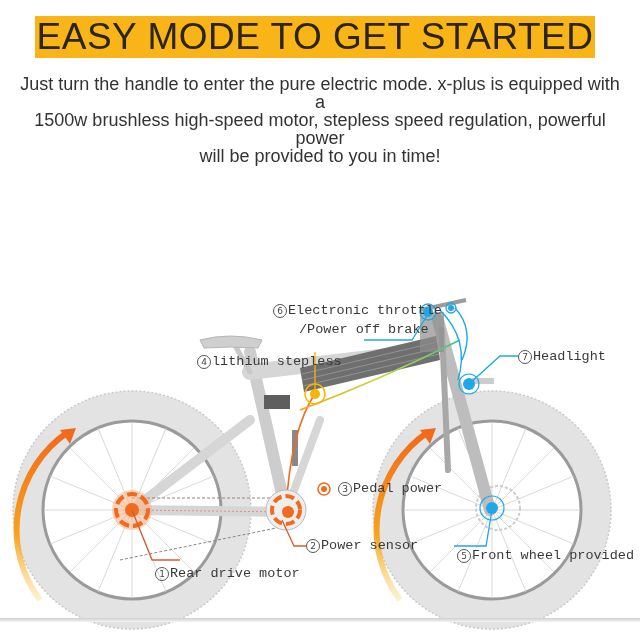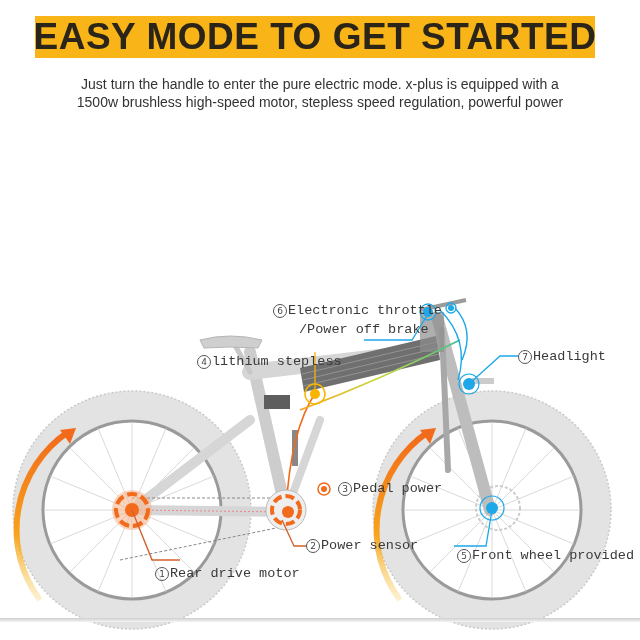--- a/index.html
+++ b/index.html
@@ -4,26 +4,26 @@
 <style>
   html, body { margin: 0; padding: 0; background: #ffffff; }
   body { width: 640px; height: 640px; position: relative; overflow: hidden; font-family: "Liberation Sans", sans-serif; }
   .banner {
     position: absolute; left: 35px; top: 16px; width: 560px; height: 42px;
     background: #f9b518;
     display: flex; align-items: center; justify-content: center;
   }
   .banner-title {
     font-family: "Liberation Sans", sans-serif;
-    font-size: 37px; font-weight: 700; color: #2b2418; letter-spacing: 0.5px;
+    font-size: 37px; font-weight: 400; color: #2b2418; letter-spacing: 0.5px;
     line-height: 42px; white-space: nowrap;
   }
   .desc {
     position: absolute; left: 20px; top: 75px; width: 600px;
-    text-align: center; font-size: 14px; line-height: 18px; color: #333;
+    text-align: center; font-size: 18px; line-height: 18px; color: #333;
   }
   .stage { position: absolute; left: 0; top: 0; width: 640px; height: 640px; }
   .label {
     position: absolute; font-family: "DejaVu Sans", sans-serif; font-size: 13.5px; color: #3a3a3a;
     white-space: nowrap; display: flex; align-items: center;
   }
   .num {
     display: inline-flex; align-items: center; justify-content: center;
     width: 12px; height: 12px; border: 1px solid #555; border-radius: 50%;
     font-size: 9px; margin-right: 1px; color: #444; line-height: 12px;
@@ -37,20 +37,21 @@
 </head>
 <body>
 
 <div class="banner">
   <span class="banner-title">EASY MODE TO GET STARTED</span>
 </div>
 
 <div class="desc">
   <div>Just turn the handle to enter the pure electric mode. x-plus is equipped with a</div>
   <div>1500w brushless high-speed motor, stepless speed regulation, powerful power</div>
+  <div>will be provided to you in time!</div>
 </div>
 
 <div class="stage">
   <svg width="640" height="640" viewBox="0 0 640 640" xmlns="http://www.w3.org/2000/svg">
     <defs>
       <linearGradient id="arcGrad" x1="0" y1="0" x2="0" y2="1">
         <stop offset="0" stop-color="#f26a1b"></stop>
         <stop offset="0.6" stop-color="#f7a21b"></stop>
         <stop offset="1" stop-color="#f7d060" stop-opacity="0.3"></stop>
       </linearGradient>

